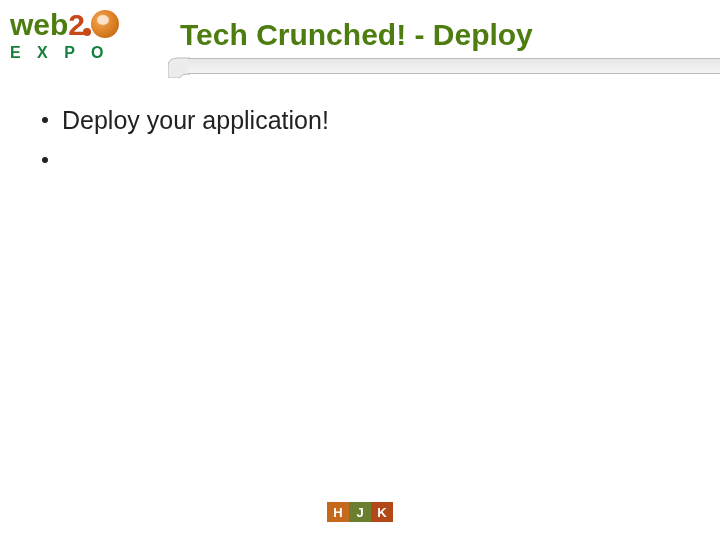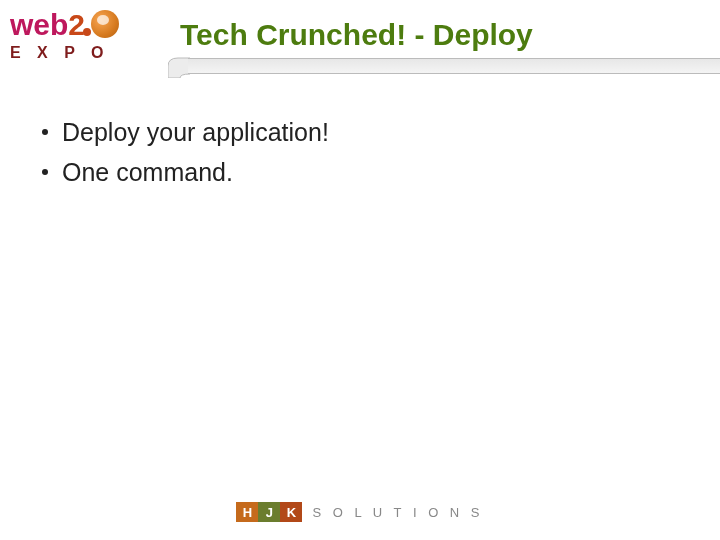--- a/index.html
+++ b/index.html
@@ -2,37 +2,37 @@
 <html><head>
 <meta charset="utf-8">
 <style>
   * { margin: 0; padding: 0; box-sizing: border-box; }
   html, body { width: 720px; height: 540px; font-family: Arial, Helvetica, sans-serif; background: #fff; }
   .slide { width: 720px; height: 540px; position: relative; background: #fff; }
 
   .header { position: relative; height: 90px; }
 
   .logo-web20 { position: absolute; left: 10px; top: 8px; width: 160px; height: 70px; }
-  .logo-web { font-weight: bold; font-size: 30px; color: #be185d; display: inline-block; vertical-align: top; }
+  .logo-web { font-weight: bold; font-size: 30px; color: #4d7c0f; display: inline-block; vertical-align: top; }
   .logo-2 { font-weight: bold; font-size: 30px; color: #c84818; display: inline-block; vertical-align: top; }
   .logo-dot { display: inline-block; width: 8px; height: 8px; background: #c84818; border-radius: 50%; vertical-align: bottom; margin-bottom: 6px; margin-left: -2px; }
   .logo-o-wrap { display: inline-block; position: relative; vertical-align: top; }
   .logo-o-outer { display: inline-block; width: 28px; height: 28px; border-radius: 50%; background: radial-gradient(circle at 35% 35%, #f8a653, #d67a1f 60%, #b25f10); position: relative; top: 2px; }
   .logo-o-reflect { position: absolute; top: 5px; left: 6px; width: 12px; height: 10px; background: rgba(255,255,255,0.7); border-radius: 50%; }
-  .expo { font-size: 16px; letter-spacing: 6px; color: #7f1d1d; font-weight: bold; margin-top: 2px; }
+  .expo { font-size: 16px; letter-spacing: 6px; color: #15803d; font-weight: bold; margin-top: 2px; }
 
   .title { position: absolute; left: 180px; top: 18px; font-size: 30px; font-weight: bold; color: #4d7c0f; }
 
   .hr-band { position: absolute; top: 58px; left: 168px; right: 0; height: 20px; }
   .hr-corner { position: absolute; left: 0; top: -2px; width: 22px; height: 22px; }
   .hr-line1 { position: absolute; left: 20px; right: 0; top: 0; border-top: 1px solid #bbb; }
   .hr-fill { position: absolute; left: 20px; right: 0; top: 1px; height: 14px; background: linear-gradient(#e7e7e7, #f4f4f4); }
   .hr-line2 { position: absolute; left: 20px; right: 0; top: 15px; border-top: 1px solid #bbb; }
 
-  .content { position: absolute; left: 42px; top: 116px; right: 40px; }
+  .content { position: absolute; left: 42px; top: 104px; right: 40px; }
   .bullet-row { display: flex; align-items: flex-start; margin-bottom: 6px; }
   .bullet-dot { width: 6px; height: 6px; background: #222; border-radius: 50%; margin-top: 13px; margin-right: 14px; flex-shrink: 0; }
   .bullet-text { font-size: 25px; color: #222; line-height: 1.35; }
 
   .footer { position: absolute; left: 0; right: 0; bottom: 18px; text-align: center; }
   .hjk-logo { display: inline-flex; align-items: center; gap: 10px; }
   .hjk-boxes { display: inline-flex; }
   .hjk-box { width: 22px; height: 20px; display: flex; align-items: center; justify-content: center; color: #fff; font-size: 13px; font-weight: bold; }
   .hjk-h { background: #c56a1c; }
   .hjk-j { background: #6b7d2e; }
@@ -64,28 +64,26 @@
     </div>
   </div>
 
   <div class="content">
     <div class="bullet-row">
       <span class="bullet-dot"></span>
       <span class="bullet-text">Deploy your application!</span>
     </div>
     <div class="bullet-row">
       <span class="bullet-dot"></span>
-      <span class="bullet-text">One command.</span>
     </div>
   </div>
 
   <div class="footer">
     <div class="hjk-logo">
       <span class="hjk-boxes">
         <span class="hjk-box hjk-h">H</span>
         <span class="hjk-box hjk-j">J</span>
         <span class="hjk-box hjk-k">K</span>
       </span>
-      <span class="hjk-text">S O L U T I O N S</span>
     </div>
   </div>
 
 </div>
 
 </body></html>

